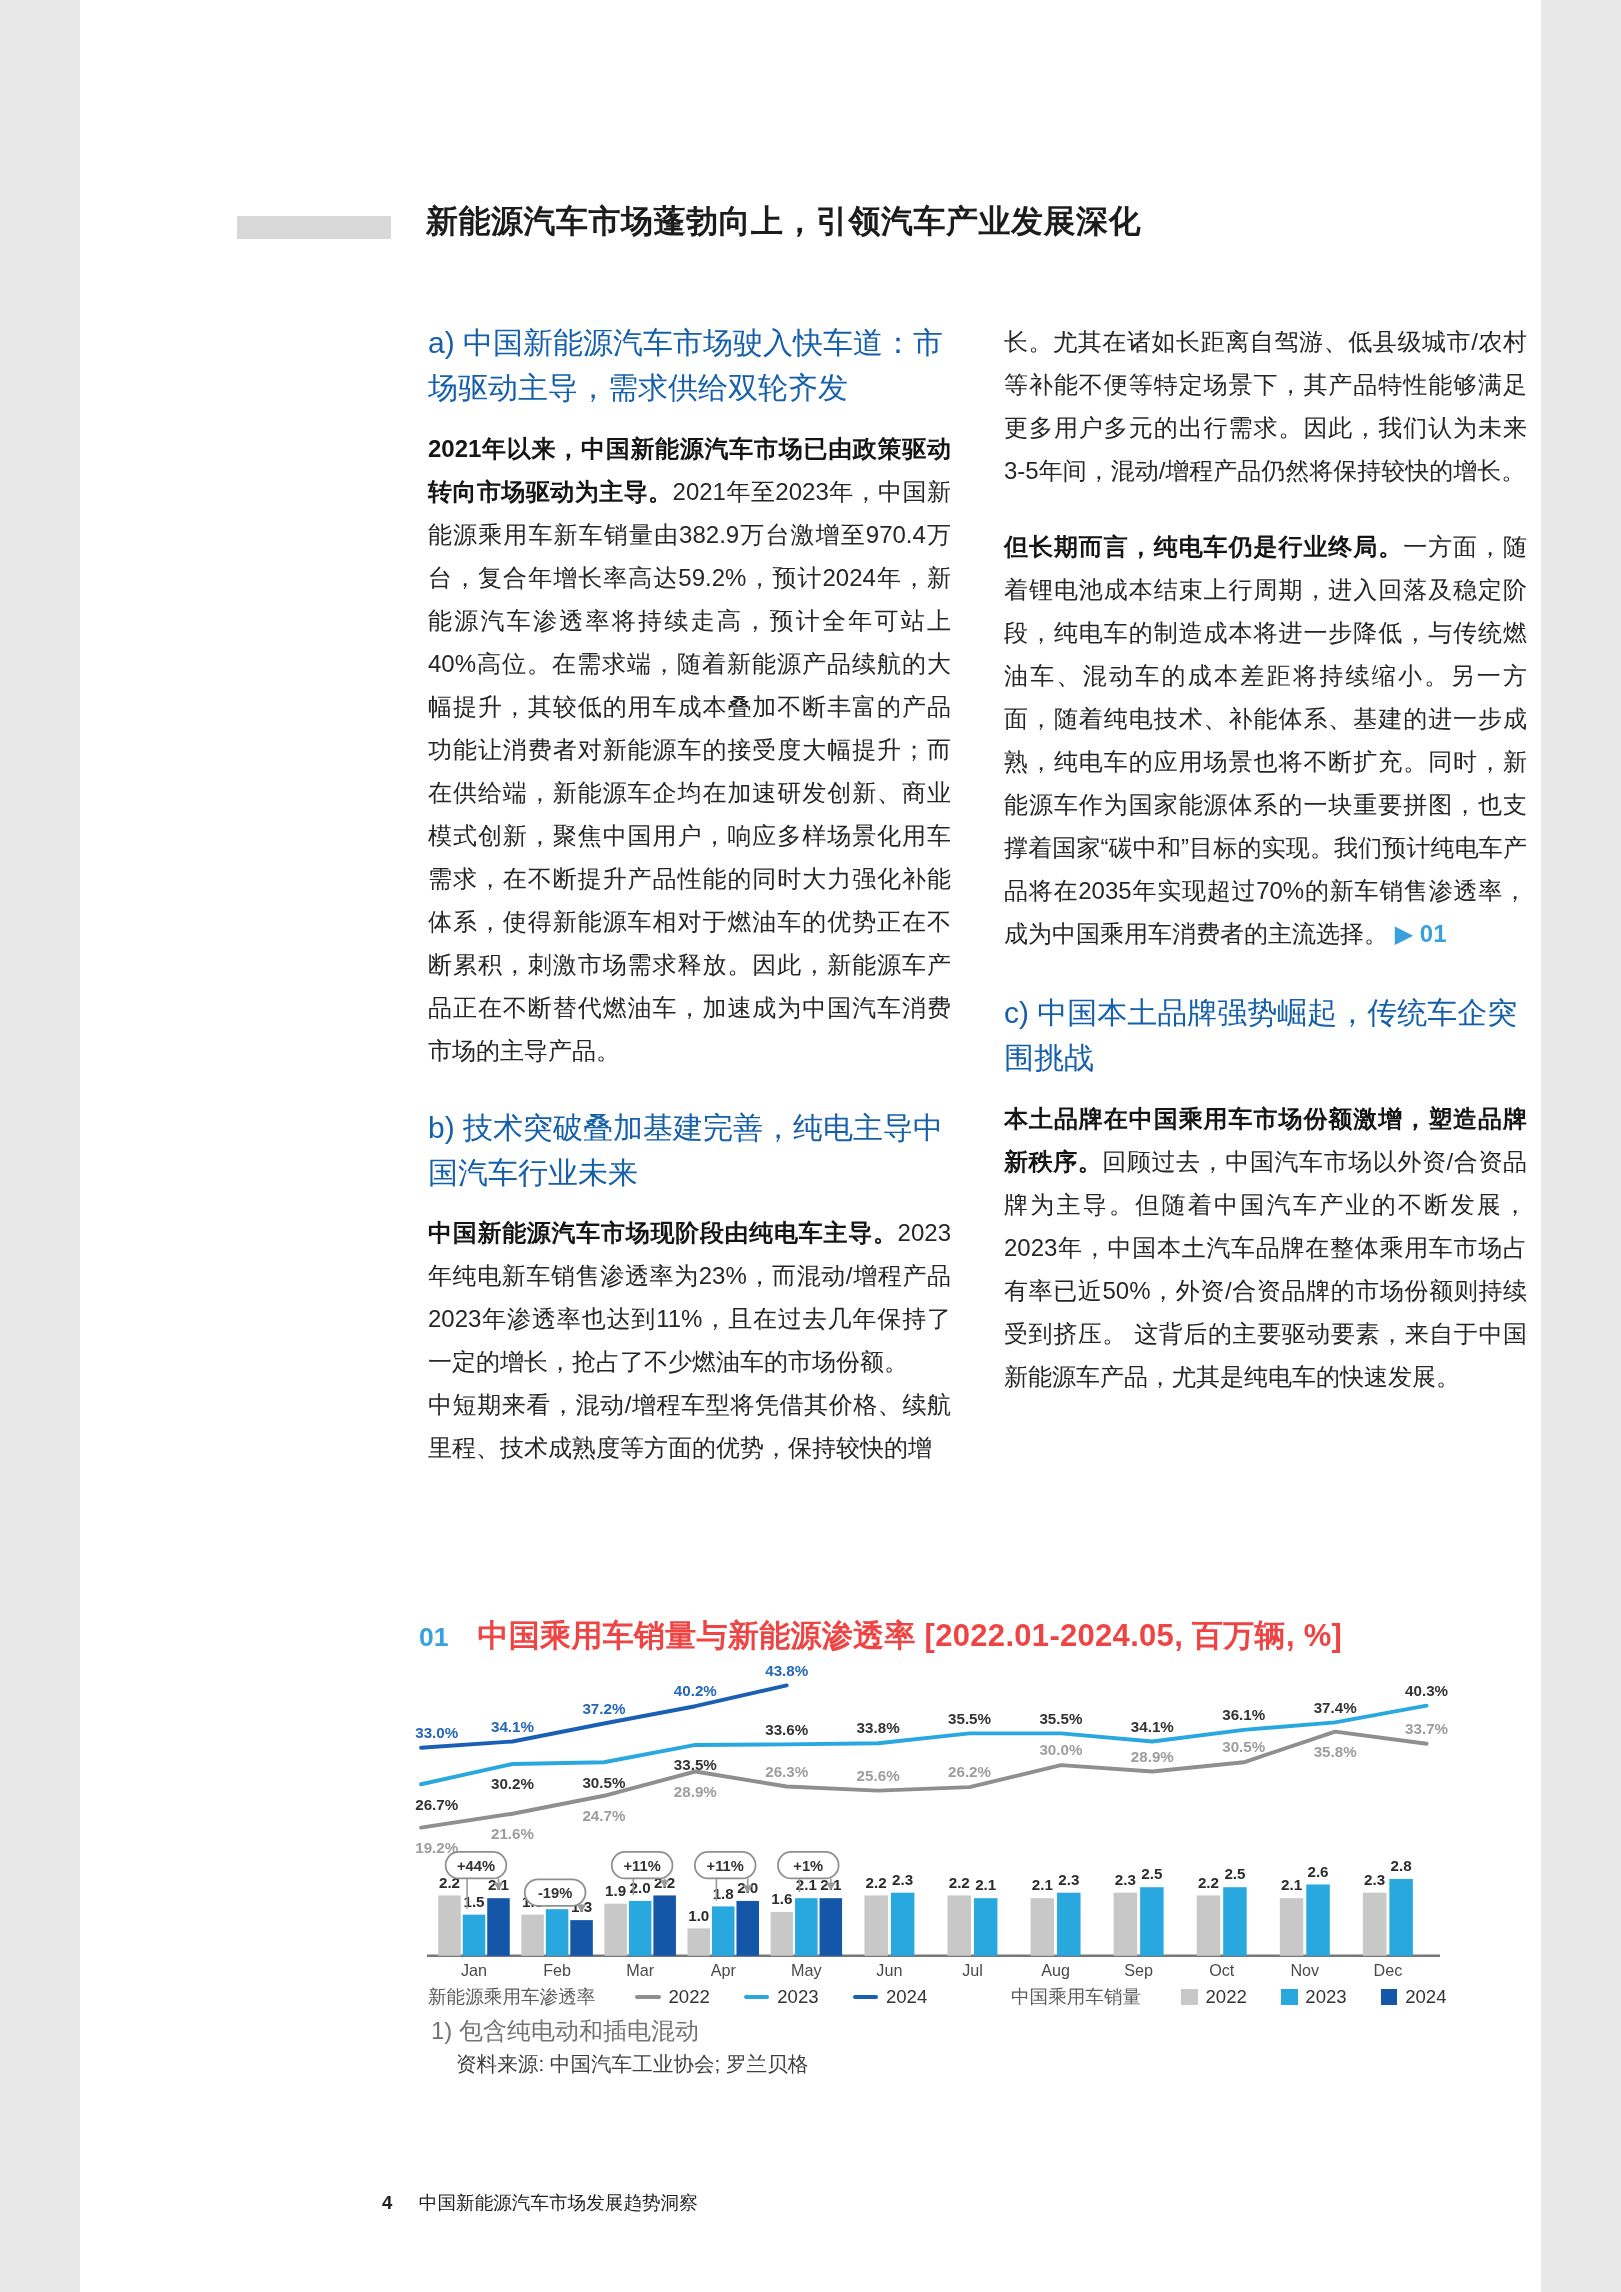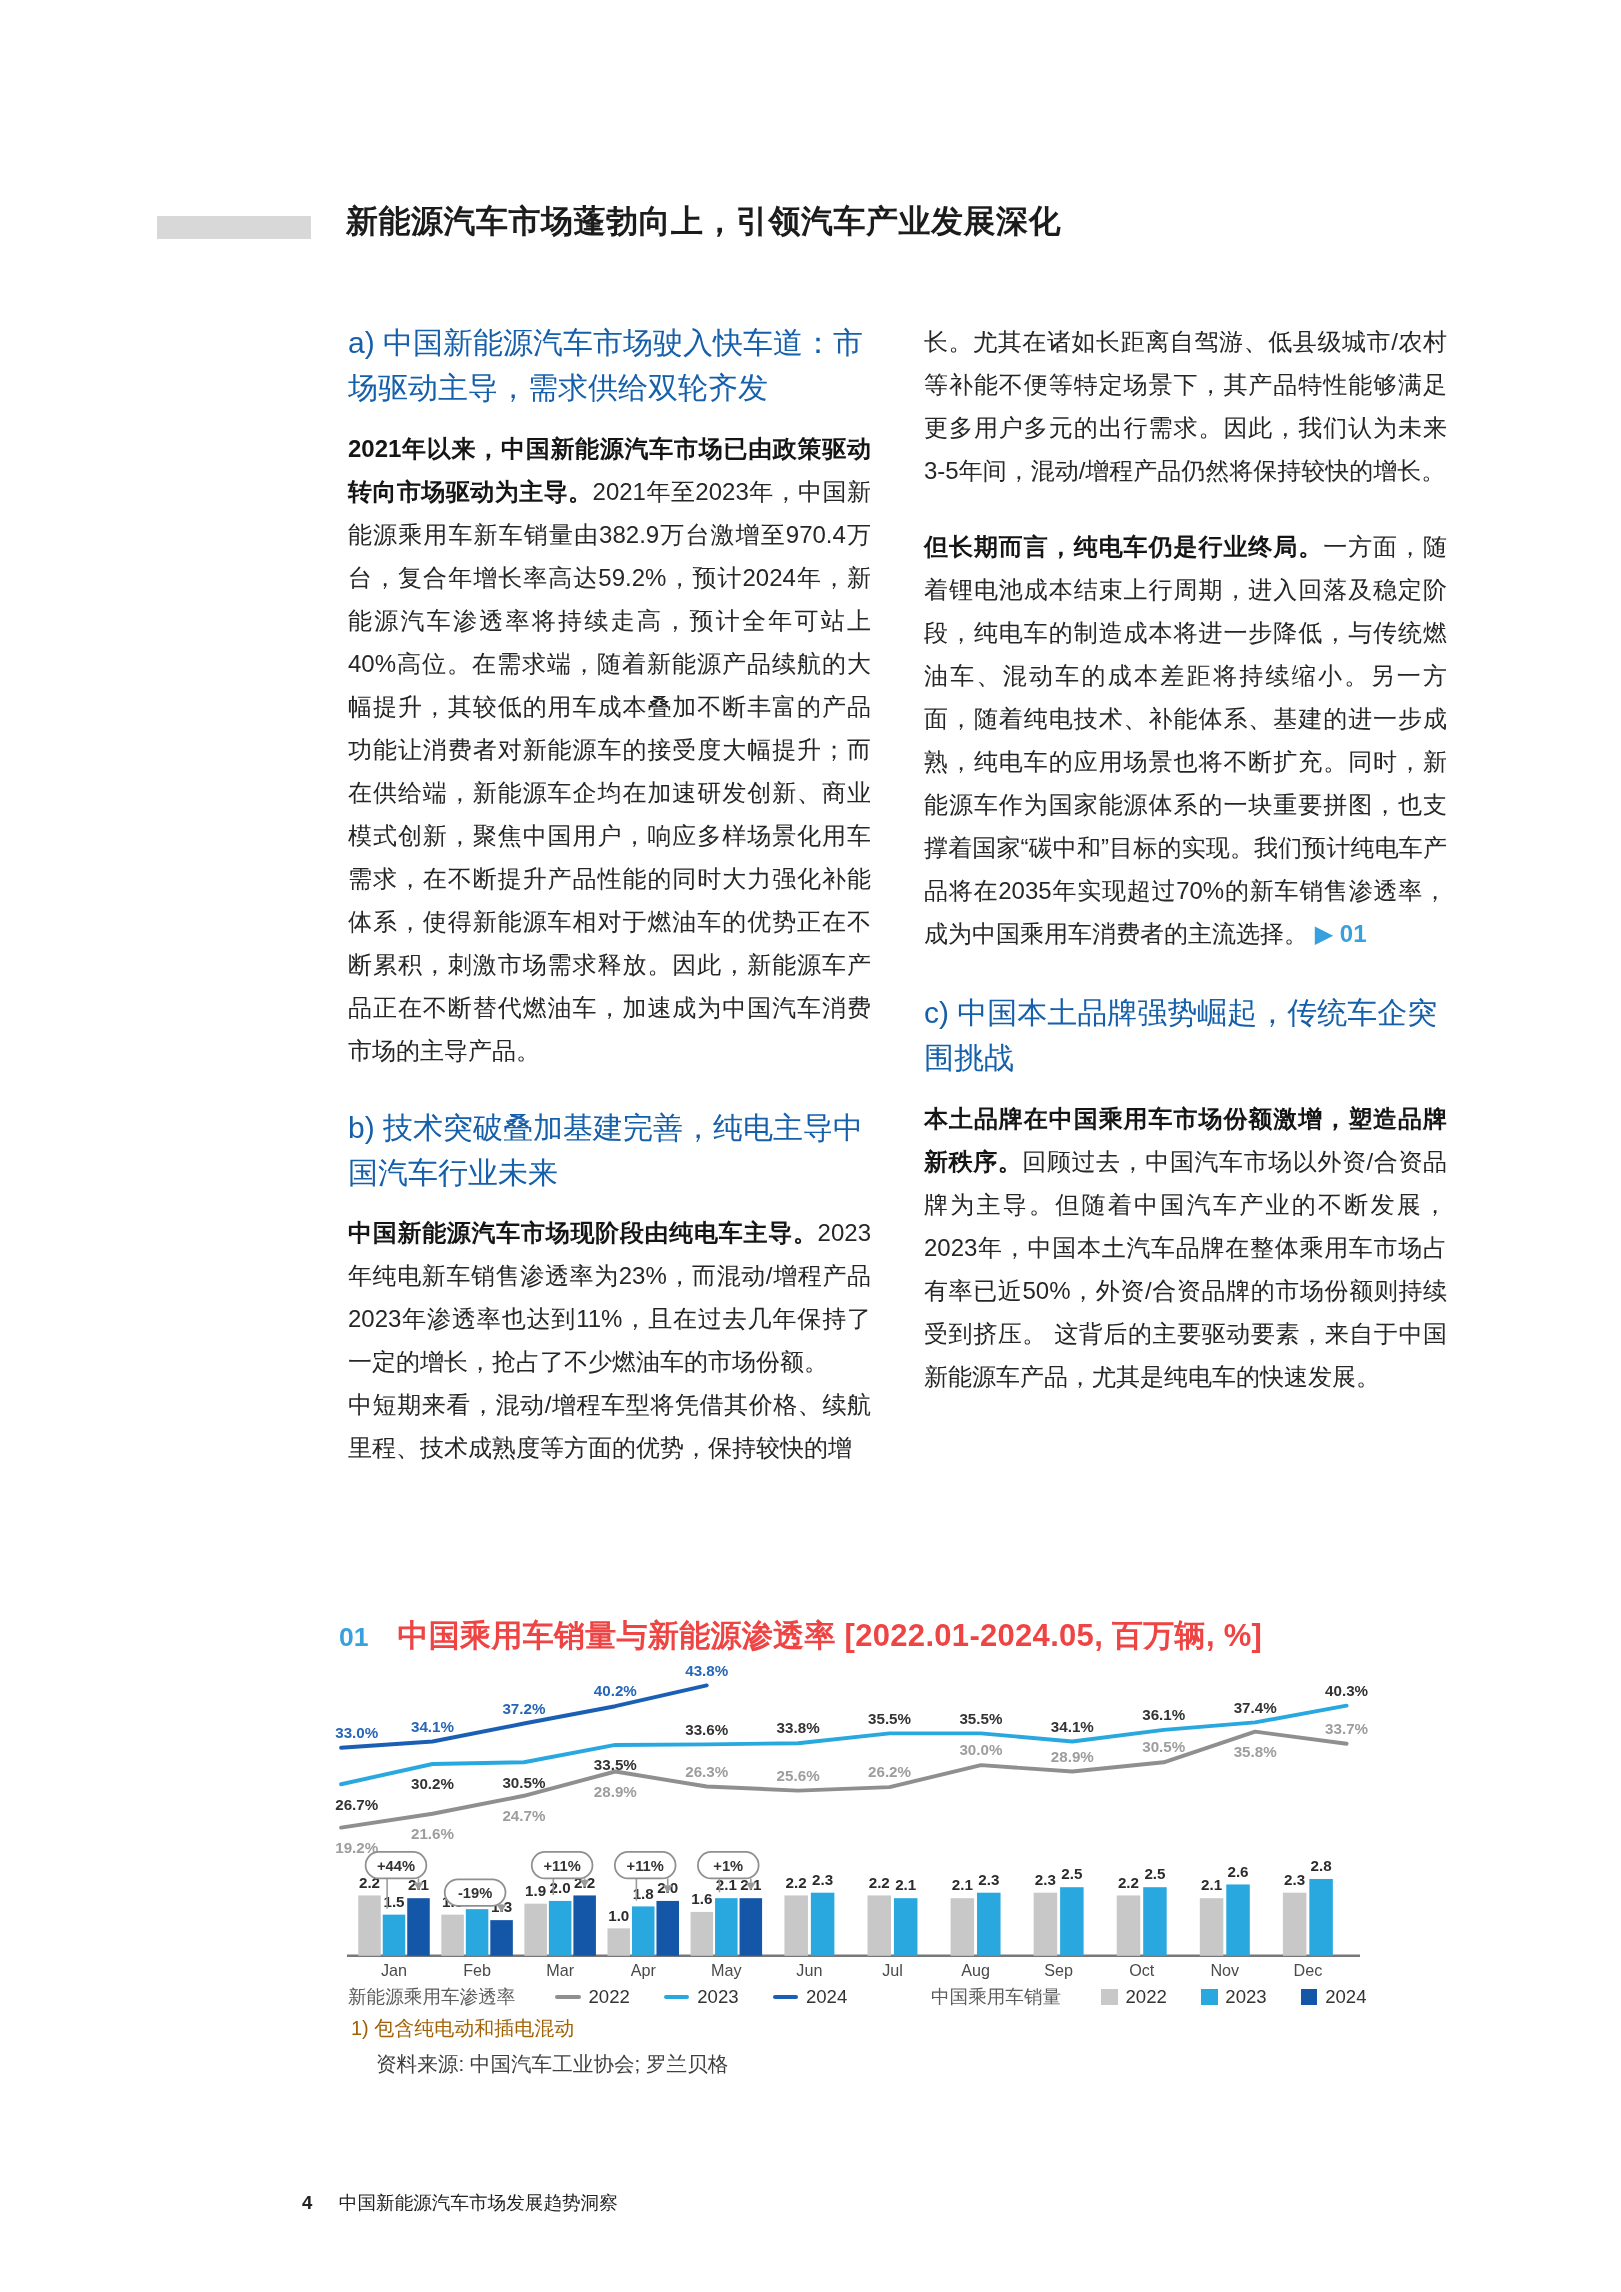--- a/index.html
+++ b/index.html
@@ -1,17 +1,17 @@
 <!DOCTYPE html>
 <html><head>
 <meta charset="utf-8">
 <style>
   html,body{margin:0;padding:0;background:#e8e8e8;}
-  .page{position:relative;width:1621px;height:2293px;background:#ffffff;margin:0 auto;
-        font-family:"Liberation Sans","DejaVu Sans",sans-serif;overflow:hidden;color:#252525;}
+  .page{position:relative;width:1430px;height:2293px;background:#ffffff;margin:0 auto;
+        font-family:"Liberation Sans","DejaVu Sans",sans-serif;overflow:hidden;color:#252525;padding-left:31px;}
 
   .header-bar{position:absolute;left:157px;top:216px;width:154px;height:22.5px;background:#d8d8d8;}
   .page-title{position:absolute;left:346px;top:200px;font-size:32px;font-weight:700;color:#1c1c1c;letter-spacing:0.5px;}
 
   .col{position:absolute;top:320px;width:523px;font-size:24px;line-height:43px;text-align:justify;color:#262626;}
   .col-left{left:348px;}
   .col-right{left:924px;}
   .col p{margin:0 0 33px 0;}
   .col p.tight{margin:0;}
   h2.sec{font-size:30px;line-height:45px;font-weight:400;color:#1660ab;margin:0 0 16.7px 0;text-align:left;}
@@ -30,21 +30,21 @@
   .ann-label{font:700 15px "Liberation Sans",sans-serif;fill:#333333;}
   .month-label{font:500 16.5px "Liberation Sans",sans-serif;fill:#4a4a4a;}
 
   .legend{position:absolute;left:348px;top:1984px;display:flex;align-items:center;gap:34px;font-size:18.6px;color:#333;}
   .lg-lab{color:#5c5c5c;margin-right:5.9px;}
   .lg-item{display:flex;align-items:center;}
   .lg-line{display:inline-block;width:25.5px;height:4.9px;border-radius:2px;margin-right:7.8px;}
   .lg-sq{display:inline-block;width:16.7px;height:16.7px;margin-right:7.8px;}
   .lg-gap{width:15.7px;}
 
-  .footnote{position:absolute;left:351px;top:2015px;font-size:20px;color:#a16207;text-align:center;}
+  .footnote{position:absolute;left:351px;top:2015px;font-size:24px;color:#737373;text-align:center;}
   .source{position:absolute;left:376px;top:2050px;font-size:20.6px;color:#3f3f3f;}
 
   .footer{position:absolute;left:302px;top:2190px;display:flex;align-items:baseline;gap:26.5px;font-size:18.6px;color:#222;}
   .footer .num{font-weight:700;}
 </style>
 </head>
 <body>
 
 <div class="page">
 

